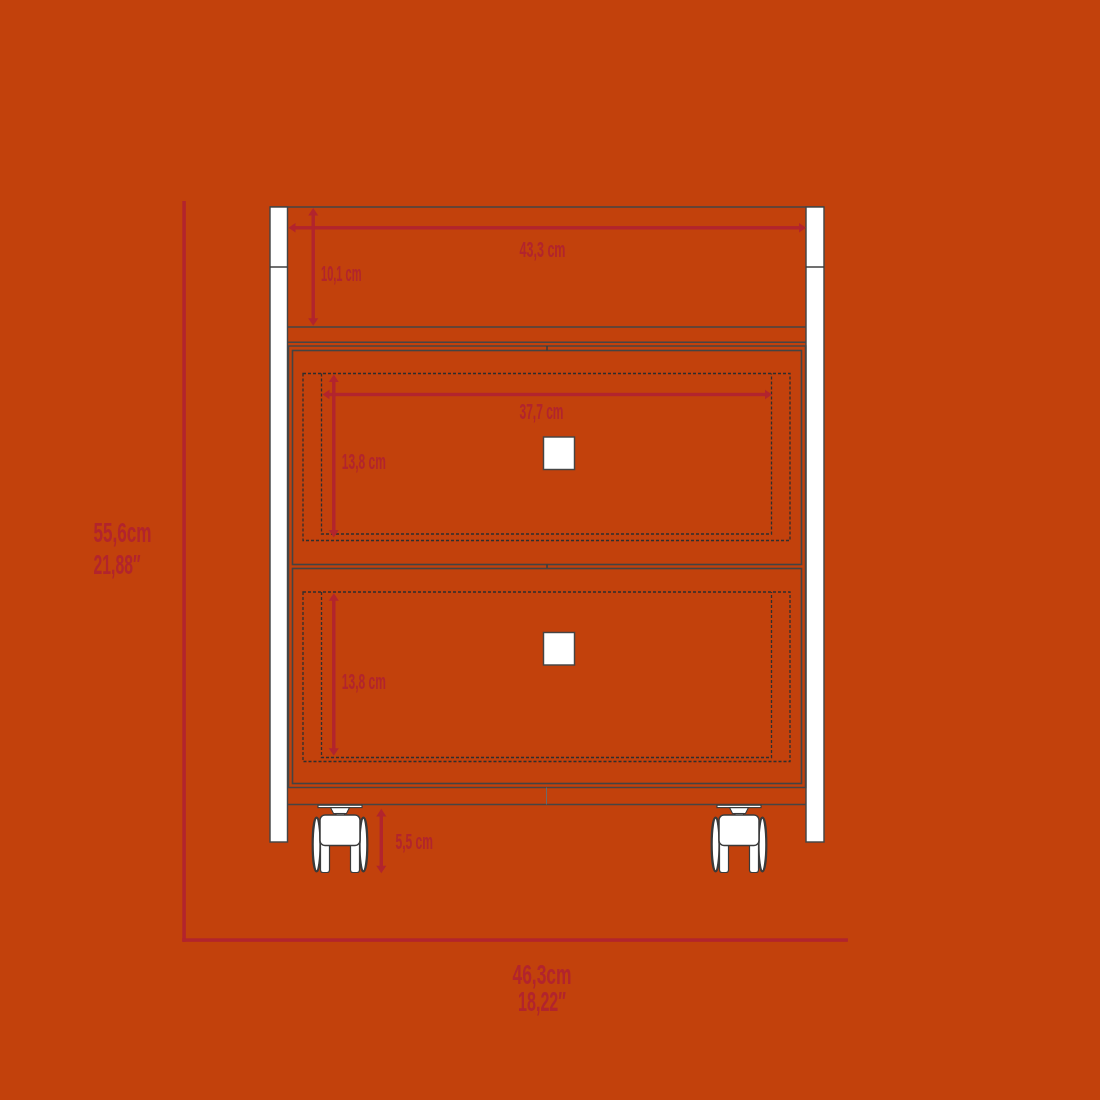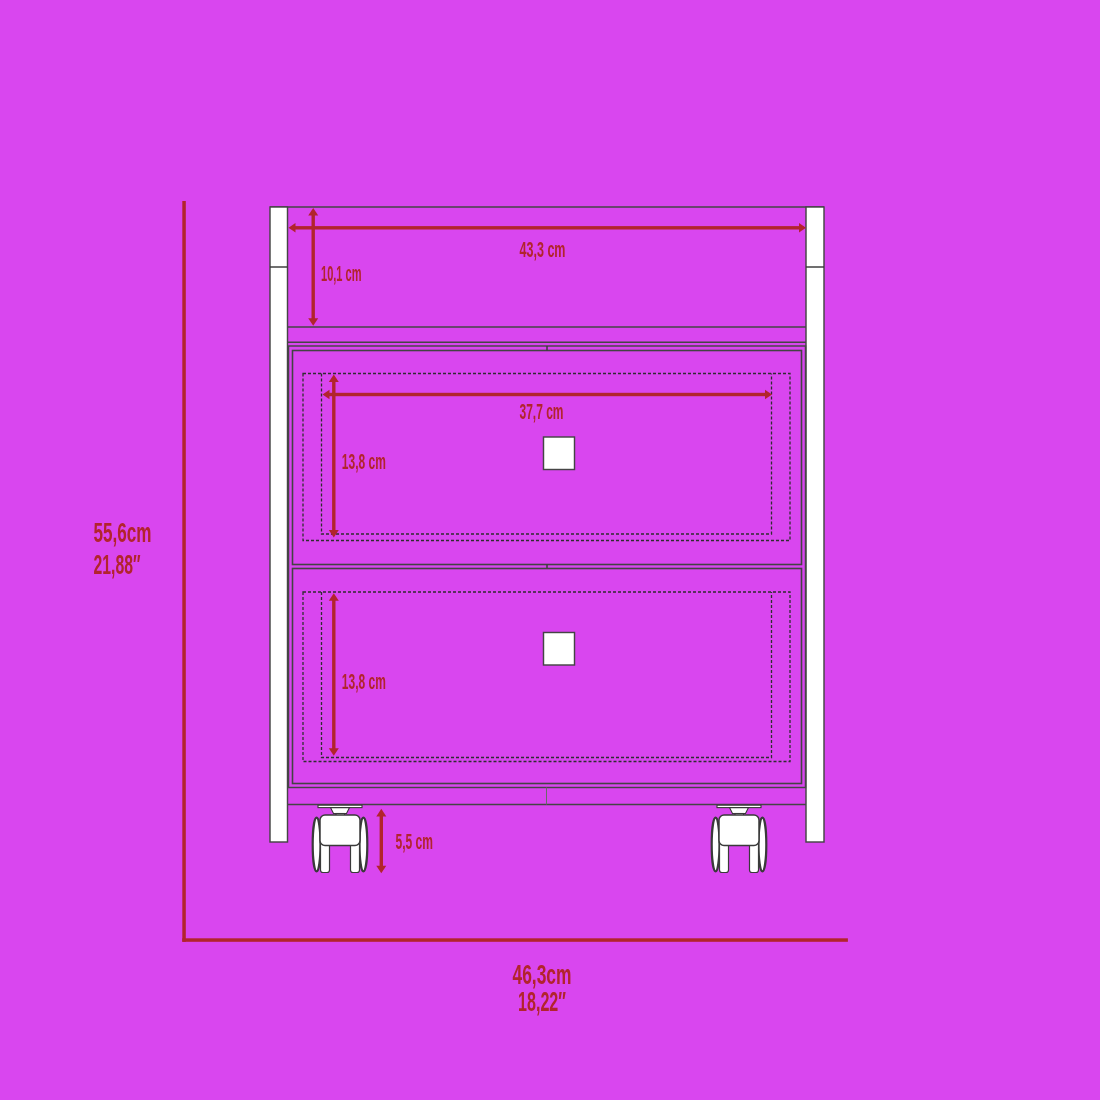--- a/index.html
+++ b/index.html
@@ -1,16 +1,16 @@
 <!DOCTYPE html>
 <html><head>
 <meta charset="utf-8">
 <style>
   html,body{margin:0;padding:0;background:#ffffff;}
-  .wrap{width:1100px;height:1100px;position:relative;background:#d946ef;}
+  .wrap{width:1100px;height:1100px;position:relative;background:#c2410c;}
   text{font-family:"Liberation Sans",sans-serif;font-weight:bold;fill:#b2242d;}
 </style>
 </head>
 <body>
 
 <div class="wrap">
 <svg width="1100" height="1100" viewBox="0 0 1100 1100">
   <g stroke="#454545" stroke-width="1.45" fill="none">
 
     <line x1="270" y1="207" x2="824" y2="207"></line>

